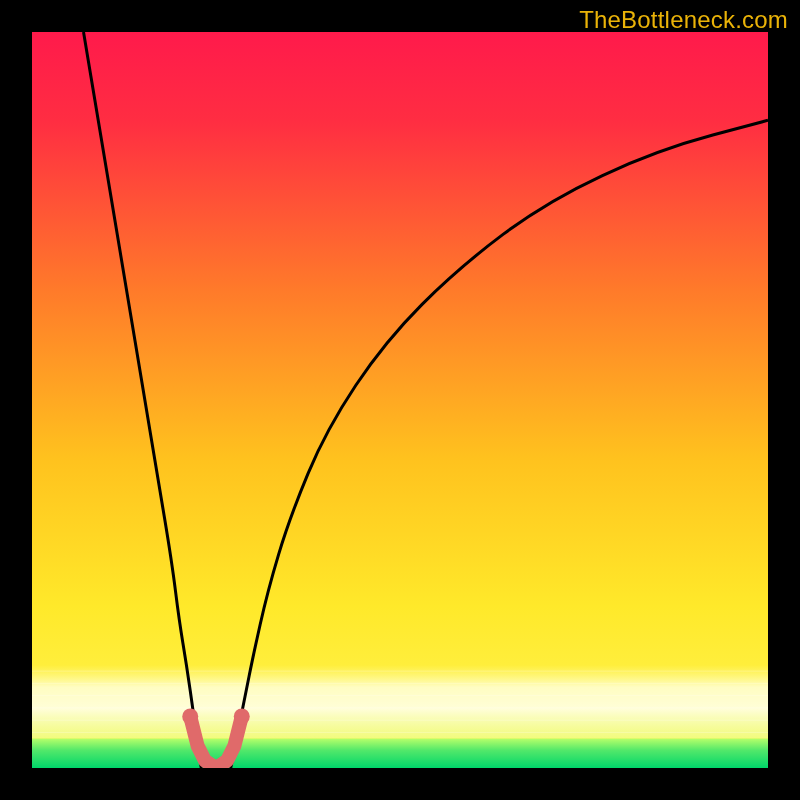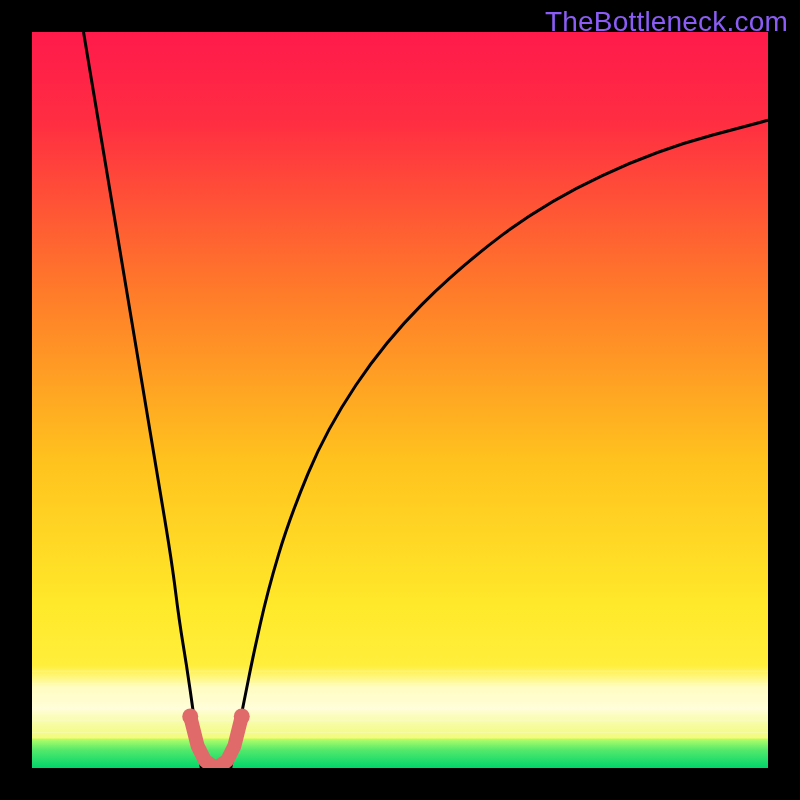--- a/index.html
+++ b/index.html
@@ -21,22 +21,22 @@
     left: 32px;
     top: 32px;
     width: 736px;
     height: 736px;
     overflow: hidden;
   }
   .watermark {
     position: absolute;
     top: 6px;
     right: 12px;
-    color: #8b5cf6;
-    font-size: 28px;
+    color: #eab308;
+    font-size: 24px;
     font-weight: 400;
     letter-spacing: 0.2px;
     font-family: Arial, Helvetica, sans-serif;
   }
   svg { display: block; }
 </style>
 </head>
 <body>
 
 <div class="frame">

